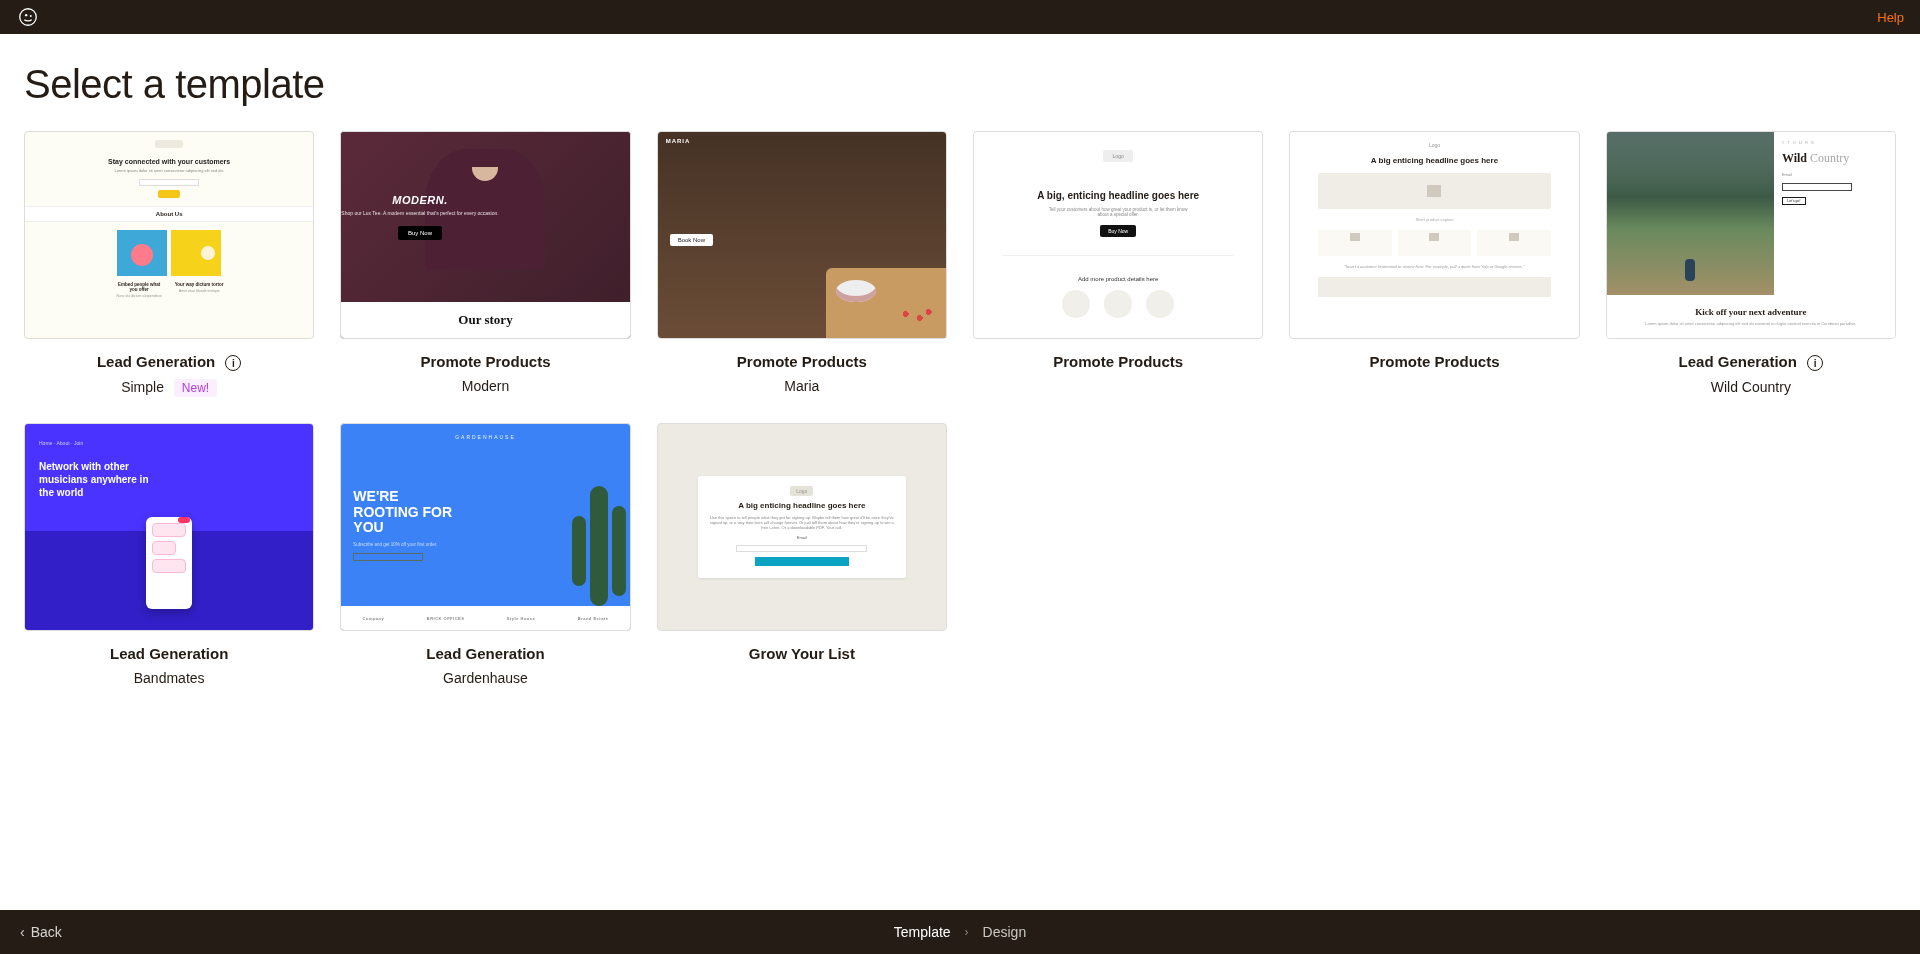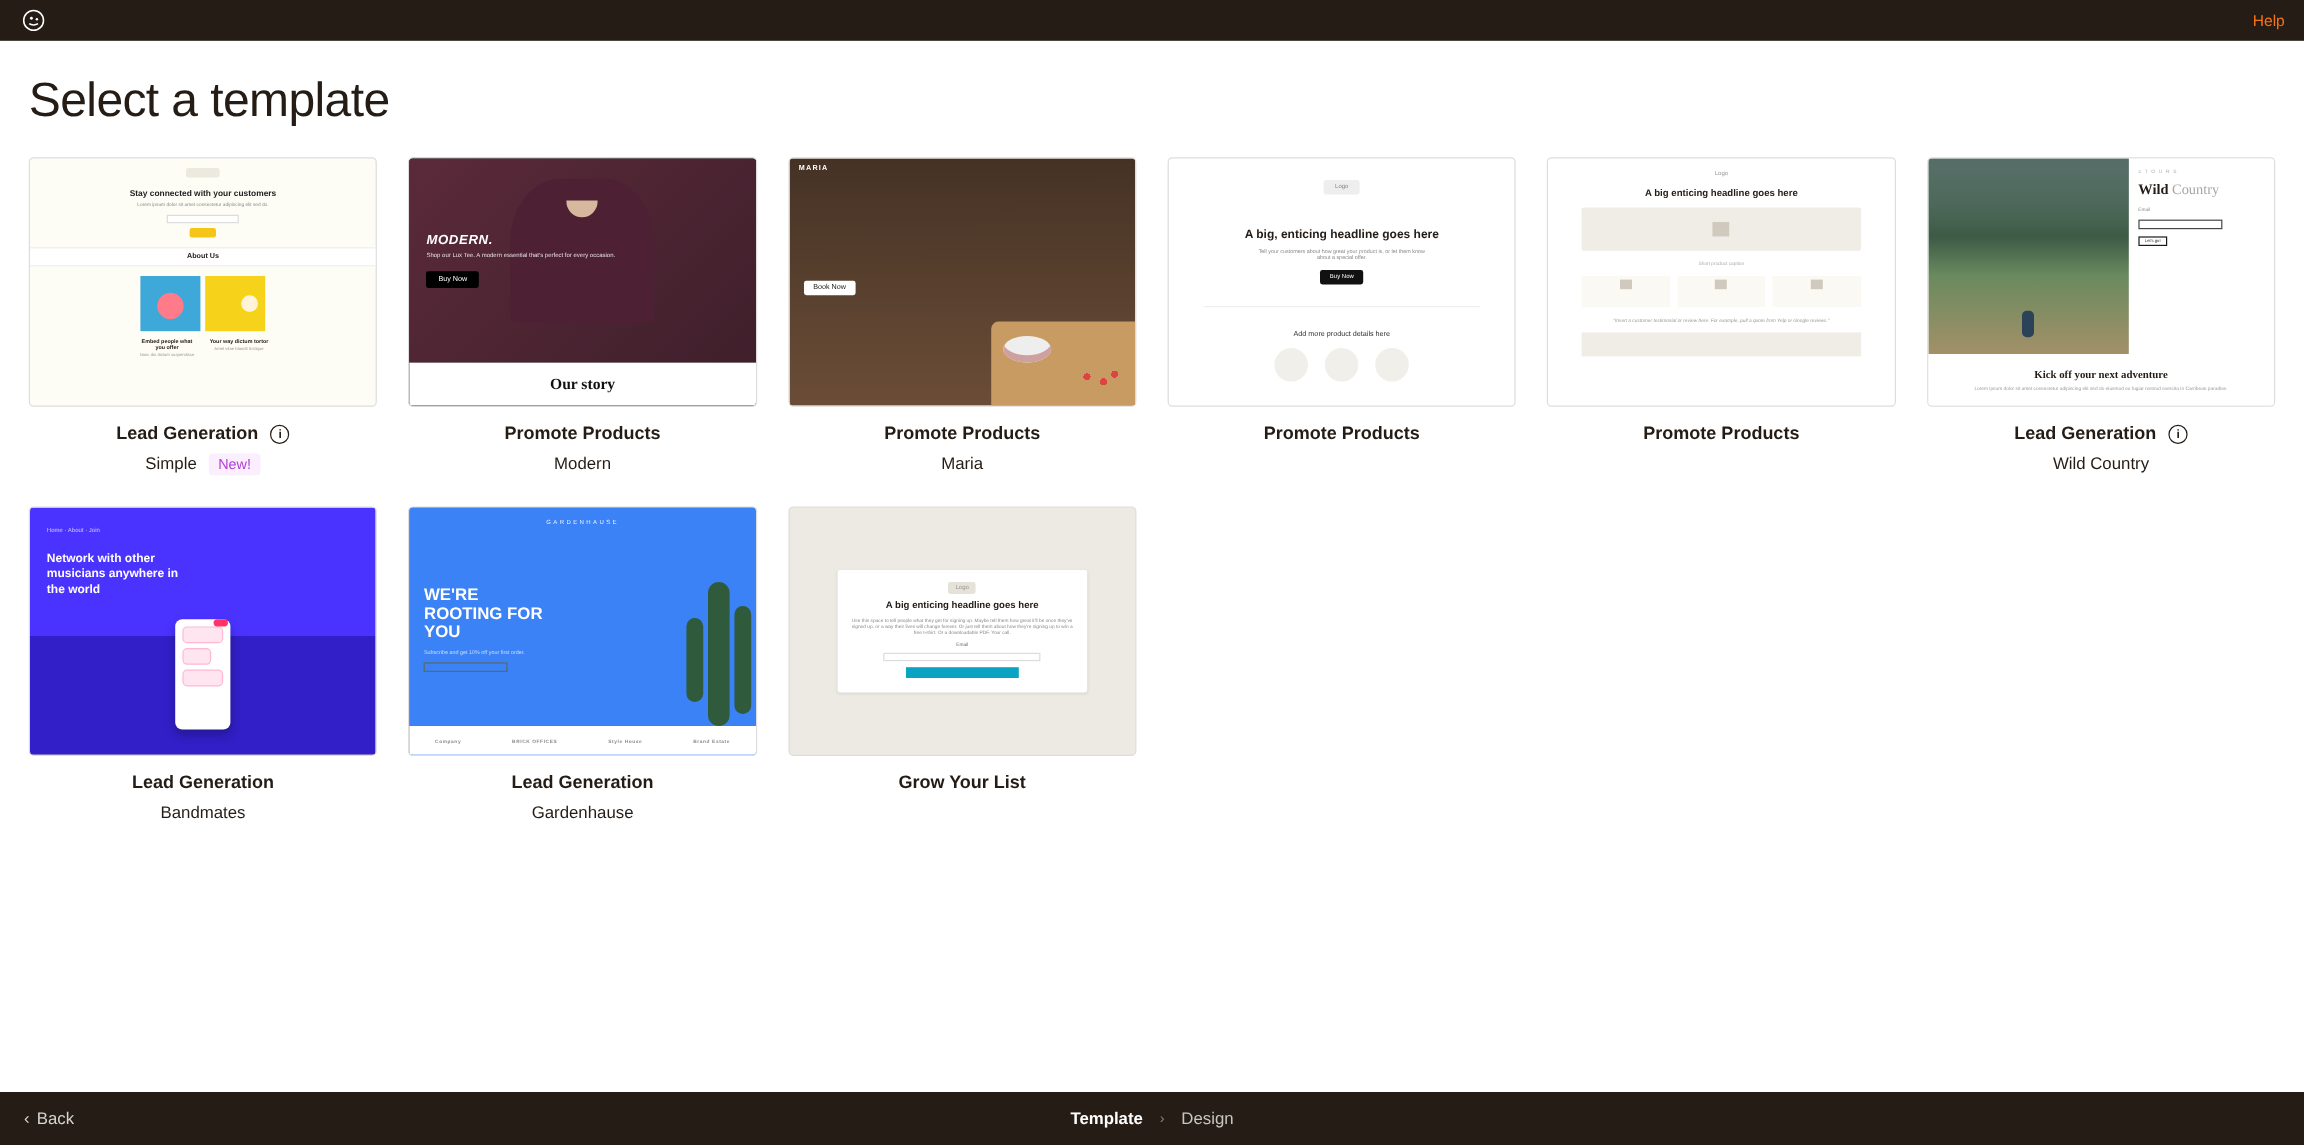--- a/index.html
+++ b/index.html
@@ -97,21 +97,21 @@
   .footer .back {
     display: flex; align-items: center; gap: 6px;
     color: #d7d5d2;
     cursor: pointer;
   }
   .footer .steps {
     position: absolute;
     left: 50%; transform: translateX(-50%);
     display: flex; align-items: center; gap: 14px;
   }
-  .footer .steps .active { color: #fff; font-weight: 700; }
+  .footer .steps .active { color: #fff; font-weight: 400; }
   .chev { opacity: .6; font-size: 12px; }
   .btn { display: inline-block; border-radius: 2px; }
 
   
   .t-simple { background: #fdfdf6; display: flex; flex-direction: column; align-items: center; padding-top: 8px; }
   .t-simple .logo { background: #eceadf; width: 28px; height: 8px; border-radius: 2px; margin-bottom: 10px; }
   .t-simple .hd { font-size: 7px; font-weight: 700; color: #222; margin-bottom: 3px; }
   .t-simple .sub { font-size: 4px; color: #888; margin-bottom: 6px; text-align:center; line-height:1.3; }
   .t-simple .input-row { display:flex; gap:2px; margin-bottom: 4px;}
   .t-simple .inp { width: 60px; height: 7px; background:#fff; border:1px solid #ddd;}
@@ -122,21 +122,21 @@
   .t-simple .img1::after{content:""; position:absolute; left:14px; top:14px; width:22px; height:22px; border-radius:50%; background:#ff7b8a;}
   .t-simple .img2 { width:50px; height:46px; background:#f6d21a; position:relative;}
   .t-simple .img2::after{content:""; position:absolute; right:6px; top:16px; width:14px; height:14px; border-radius:50%; background:#fff4d8;}
   .t-simple .two-col { display:flex; gap:10px; margin-top:6px; width:100%; justify-content:center;}
   .t-simple .col { width:50px; text-align:center; }
   .t-simple .col .h { font-size:4.5px; font-weight:700;}
   .t-simple .col .p { font-size:3.5px; color:#999; margin-top:2px;}
 
   
   .t-modern { background:#1a1a1a; color:#fff; display:flex; flex-direction:column; }
-  .t-modern .hero { flex: 1 1 70%; background: linear-gradient(135deg,#5b2a3a 0%, #3f1f2b 100%); position:relative; display:flex; align-items:center; padding-left:14px;}
+  .t-modern .hero { flex: 1 1 70%; background: linear-gradient(135deg,#5b2a3a 0%, #3f1f2b 100%); position:relative; display:flex; align-items:center; text-align:center;}
   .t-modern .tee { position:absolute; left:50%; top:10%; width:120px; height:120px; transform:translateX(-50%); background:#4e2033; border-radius: 35% 35% 5% 5% / 45% 45% 5% 5%; }
   .t-modern .tee::before{content:""; position:absolute; top:18px; left:50%; transform:translateX(-50%); width:26px; height:14px; border-radius:0 0 14px 14px; background:#d8b79f;}
   .t-modern .hero-text{ position:relative; z-index:2; }
   .t-modern .brand { font-size:11px; font-weight:800; font-style:italic; letter-spacing:.5px;}
   .t-modern .tag { font-size:5px; margin-top:4px; opacity:.85;}
   .t-modern .buy { margin-top:10px; background:#000; color:#fff; font-size:6px; padding:4px 10px;}
   .t-modern .story { background:#fff; color:#111; text-align:center; padding:10px 0; font-size:13px; font-weight:600; font-family: Georgia, serif;}
 
   
   .t-maria { position:relative; background: linear-gradient(180deg,#453225 0%, #6b4d37 100%); color:#fff; display:flex; flex-direction:column; justify-content:center; padding:0 12px;}

